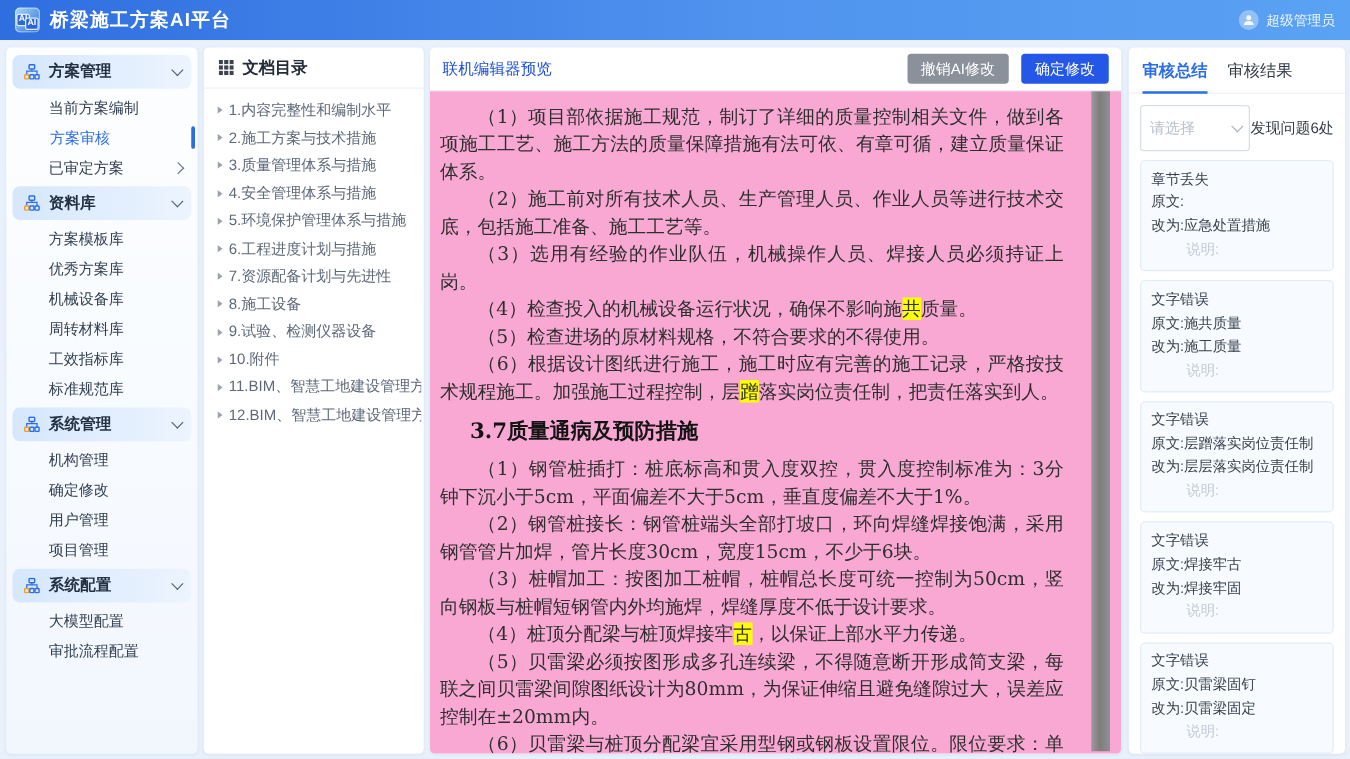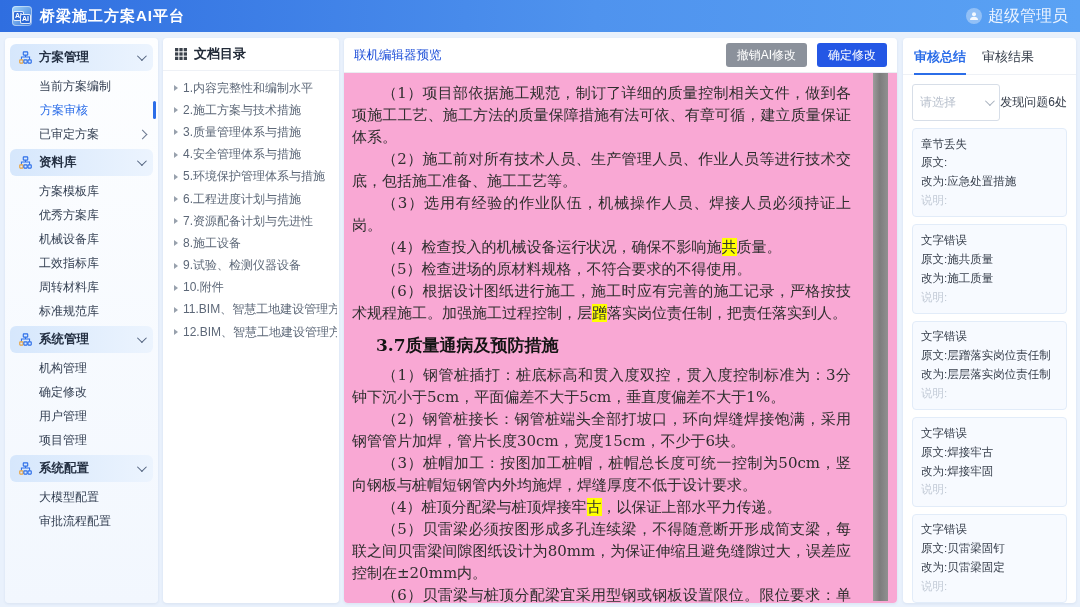--- a/index.html
+++ b/index.html
@@ -9,21 +9,21 @@
   
   .topbar { position:absolute; left:0; top:0; right:0; height:32px;
             background:linear-gradient(90deg,#2f6ee0,#4f93ee 55%,#5aa2f4);
             display:flex; align-items:center; gap:8px; padding:0 12px; color:#fff; box-sizing:border-box; }
   .logo { position:relative; width:20px; height:20px; border-radius:4px; flex:none;
           background:linear-gradient(135deg,#a6d8fb,#2f6fd8); box-shadow:inset 0 0 0 1px rgba(255,255,255,.45); }
   .logo-ai { position:absolute; font-size:7px; font-weight:bold; color:#fff; line-height:8px;
              background:rgba(40,100,210,.92); border:1px solid rgba(255,255,255,.85); border-radius:2px; padding:0 1px; }
   .logo-ai.a1 { left:1px; top:5px; } .logo-ai.a2 { right:1px; top:8px; }
   .app-title { font-size:15px; font-weight:bold; letter-spacing:1px; }
-  .user { margin-left:auto; display:flex; align-items:center; gap:6px; font-size:16px; color:#ecf4ff; cursor:pointer; }
+  .user { margin-left:auto; display:flex; align-items:center; gap:6px; font-size:11px; color:#ecf4ff; cursor:pointer; }
   .avatar { width:16px; height:16px; border-radius:50%; background:rgba(255,255,255,.35);
             display:flex; align-items:center; justify-content:center; }
 
   
   .panel { position:absolute; top:38px; bottom:4px; background:#fff; border-radius:4px;
            box-shadow:0 1px 3px rgba(30,60,120,.08); }
 
   
   .sidebar { left:5px; width:153px; background:linear-gradient(180deg,#fdfeff,#f2f7fe);
              padding-top:3px; overflow:hidden; box-sizing:border-box; }
@@ -80,21 +80,21 @@
   .tab.active { color:#2b6de8; font-weight:bold; border-bottom:2px solid #2b6de8; margin-bottom:-1px; }
   .review-filter { display:flex; align-items:center; justify-content:space-between; margin:9px 0 1px; }
   .select { width:88px; height:37px; border:1px solid #d7dee8; border-radius:3px; background:#fff;
             display:flex; align-items:center; gap:4px; padding:0 7px; box-sizing:border-box; cursor:pointer; }
   .select-ph { flex:1; font-size:12px; color:#b9c1cd; }
   .select .chev { border-color:#a7b0bd; }
   .found { font-size:12px; color:#333b48; }
   .issue { background:#f7faff; border:1px solid #e2ecf9; border-radius:4px; padding:6px 8px;
            margin-top:7px; font-size:11.5px; line-height:1.38; color:#39414e; cursor:pointer; }
   .issue .line { padding:1.5px 0; }
-  .issue .note { color:#c2cad6; }
+  .issue .note { color:#c2cad6;margin-left:28px; }
 </style>
 </head>
 <body>
 
 <div class="app">
 
   <header class="topbar">
     <div class="logo">
       <span class="logo-ai a1">AI</span>
       <span class="logo-ai a2">AI</span>
@@ -151,24 +151,24 @@
       <div class="nav-sub">
         <span>方案模板库</span>
       </div>
       <div class="nav-sub">
         <span>优秀方案库</span>
       </div>
       <div class="nav-sub">
         <span>机械设备库</span>
       </div>
       <div class="nav-sub">
+        <span>周转材料库</span>
+      </div>
+      <div class="nav-sub">
         <span>工效指标库</span>
-      </div>
-      <div class="nav-sub">
-        <span>周转材料库</span>
       </div>
       <div class="nav-sub">
         <span>标准规范库</span>
       </div>
       <div class="nav-group">
         <span class="nav-ico">
           <svg width="13" height="13" viewBox="0 0 14 14" fill="none">
             <rect x="4.6" y="0.9" width="4.8" height="3.6" rx="0.6" stroke="#2b6de8" stroke-width="1.2"></rect>
             <path d="M7 4.7v1.7M2.6 9.2V6.4h8.8v2.8" stroke="#2b6de8" stroke-width="1.1"></path>
             <rect x="0.8" y="9.5" width="3.5" height="3.5" rx="0.6" stroke="#e8a23d" stroke-width="1.2"></rect>

